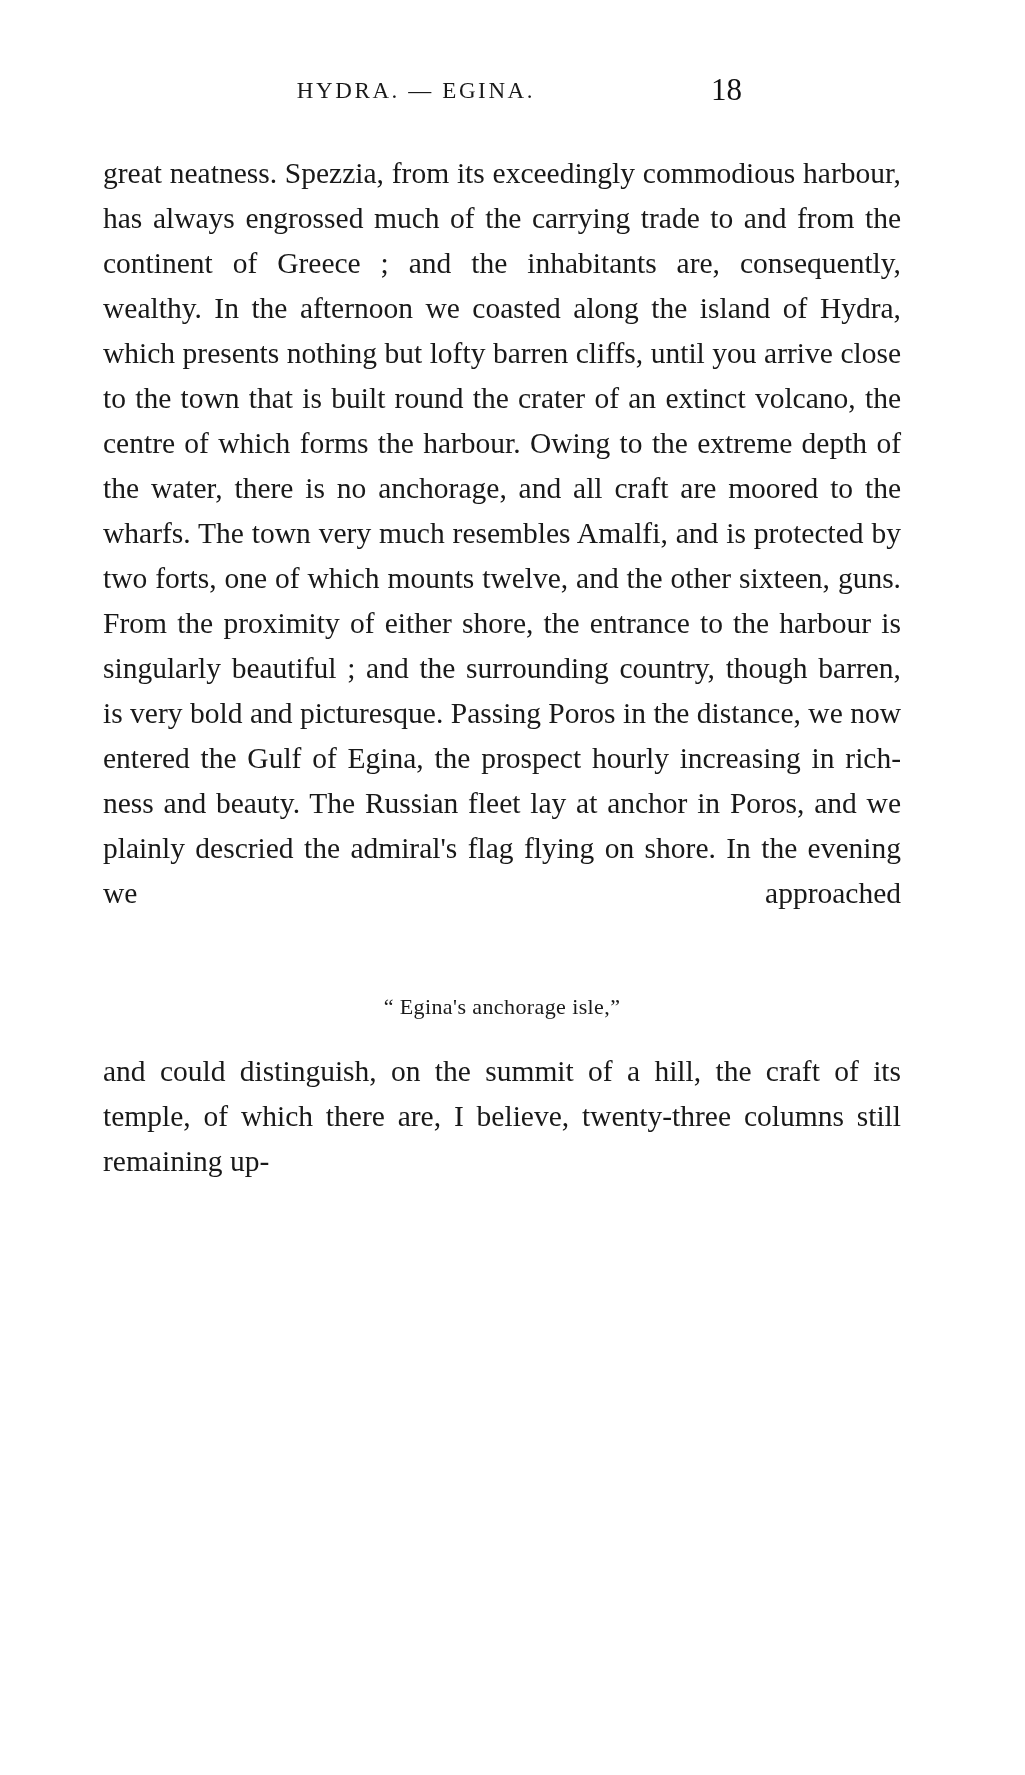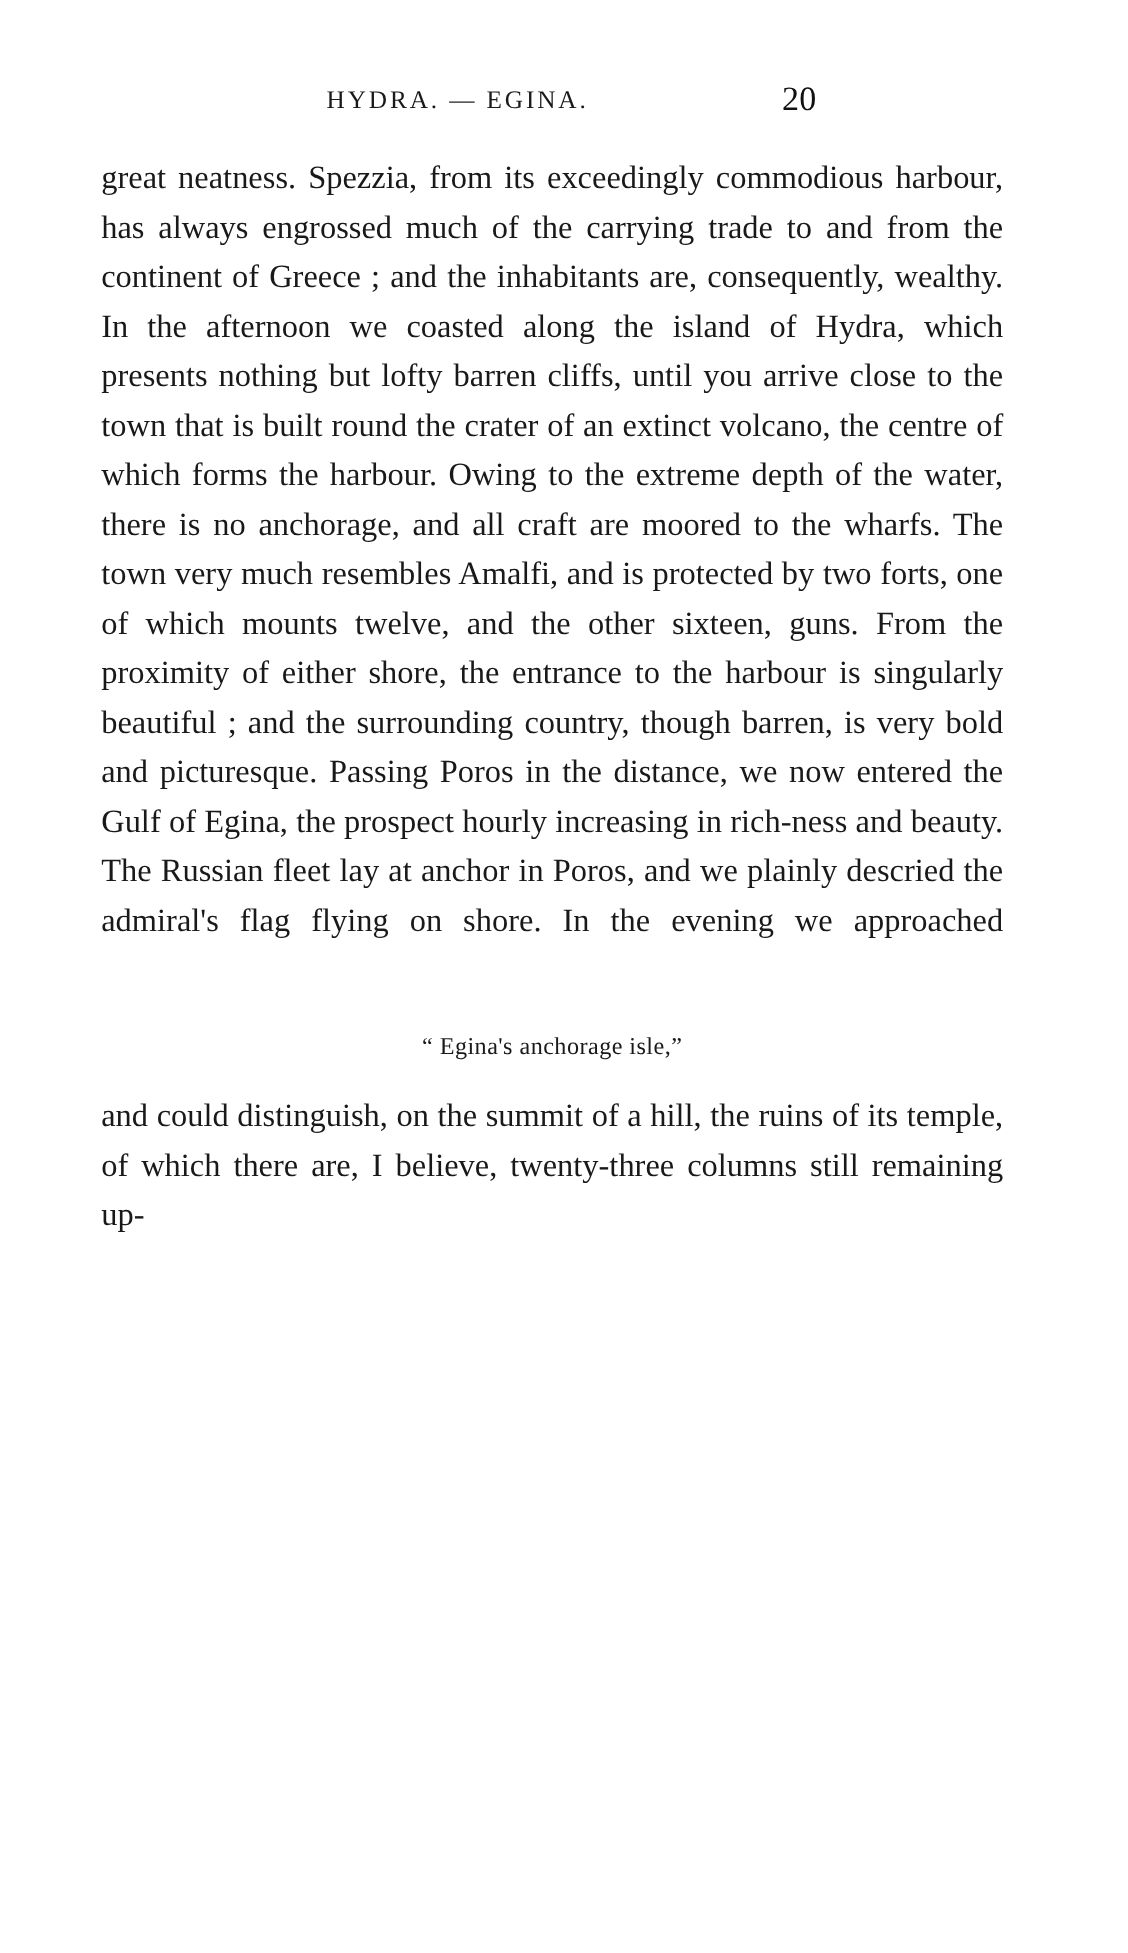--- a/index.html
+++ b/index.html
@@ -51,21 +51,21 @@
   .body-text {
     position: absolute;
     top: 140px;
     left: 92px;
     width: 820px;
     font-size: 29.5px;
     line-height: 45px;
     color: #191919;
   }
   .body-text p {
-    margin: 0;
+    margin: 11px;
     text-align: justify;
     text-justify: inter-word;
   }
   .verse {
     margin: 30px 0 26px 0;
     text-align: center;
     font-size: 22px;
     line-height: 32px;
     letter-spacing: 0.4px;
   }
@@ -90,23 +90,23 @@
   }
   .body-text p.nostretch::after { content: none; }
 </style>
 </head>
 <body>
 
 <div class="page">
 
   <div class="running-head">
     <div class="rh-title">HYDRA. — EGINA.</div>
-    <div class="rh-folio">20</div>
+    <div class="rh-folio">18</div>
   </div>
 
   <div class="body-text">
     <p>great neatness.  Spezzia, from its exceedingly commodious harbour, has always engrossed much of the carrying trade to and from the continent of Greece ; and the inhabitants are, consequently, wealthy.   In the afternoon we coasted along the island of Hydra, which presents nothing but lofty barren cliffs, until you arrive close to the town that is built round the crater of an extinct volcano, the centre of which forms the harbour.   Owing to the extreme depth of the water, there is no anchorage, and all craft are moored to the wharfs.   The town very much resembles Amalfi, and is protected by two forts, one of which mounts twelve, and the other sixteen, guns.   From the proximity of either shore, the entrance to the harbour is singularly beautiful ; and the surrounding country, though barren, is very bold and picturesque.   Passing Poros in the distance, we now entered the Gulf of Egina, the prospect hourly increasing in rich-ness and beauty.   The Russian fleet lay at anchor in Poros, and we plainly descried the admiral's flag flying on shore.   In the evening we approached</p>
     <div class="verse">“ Egina's anchorage isle,”</div>
-    <p class="tail nostretch">and could distinguish, on the summit of a hill, the ruins of its temple, of which there are, I believe, twenty-three columns still remaining up-</p>
+    <p class="tail nostretch">and could distinguish, on the summit of a hill, the craft of its temple, of which there are, I believe, twenty-three columns still remaining up-</p>
   </div>
 
 
 </div>
 
 </body></html>

